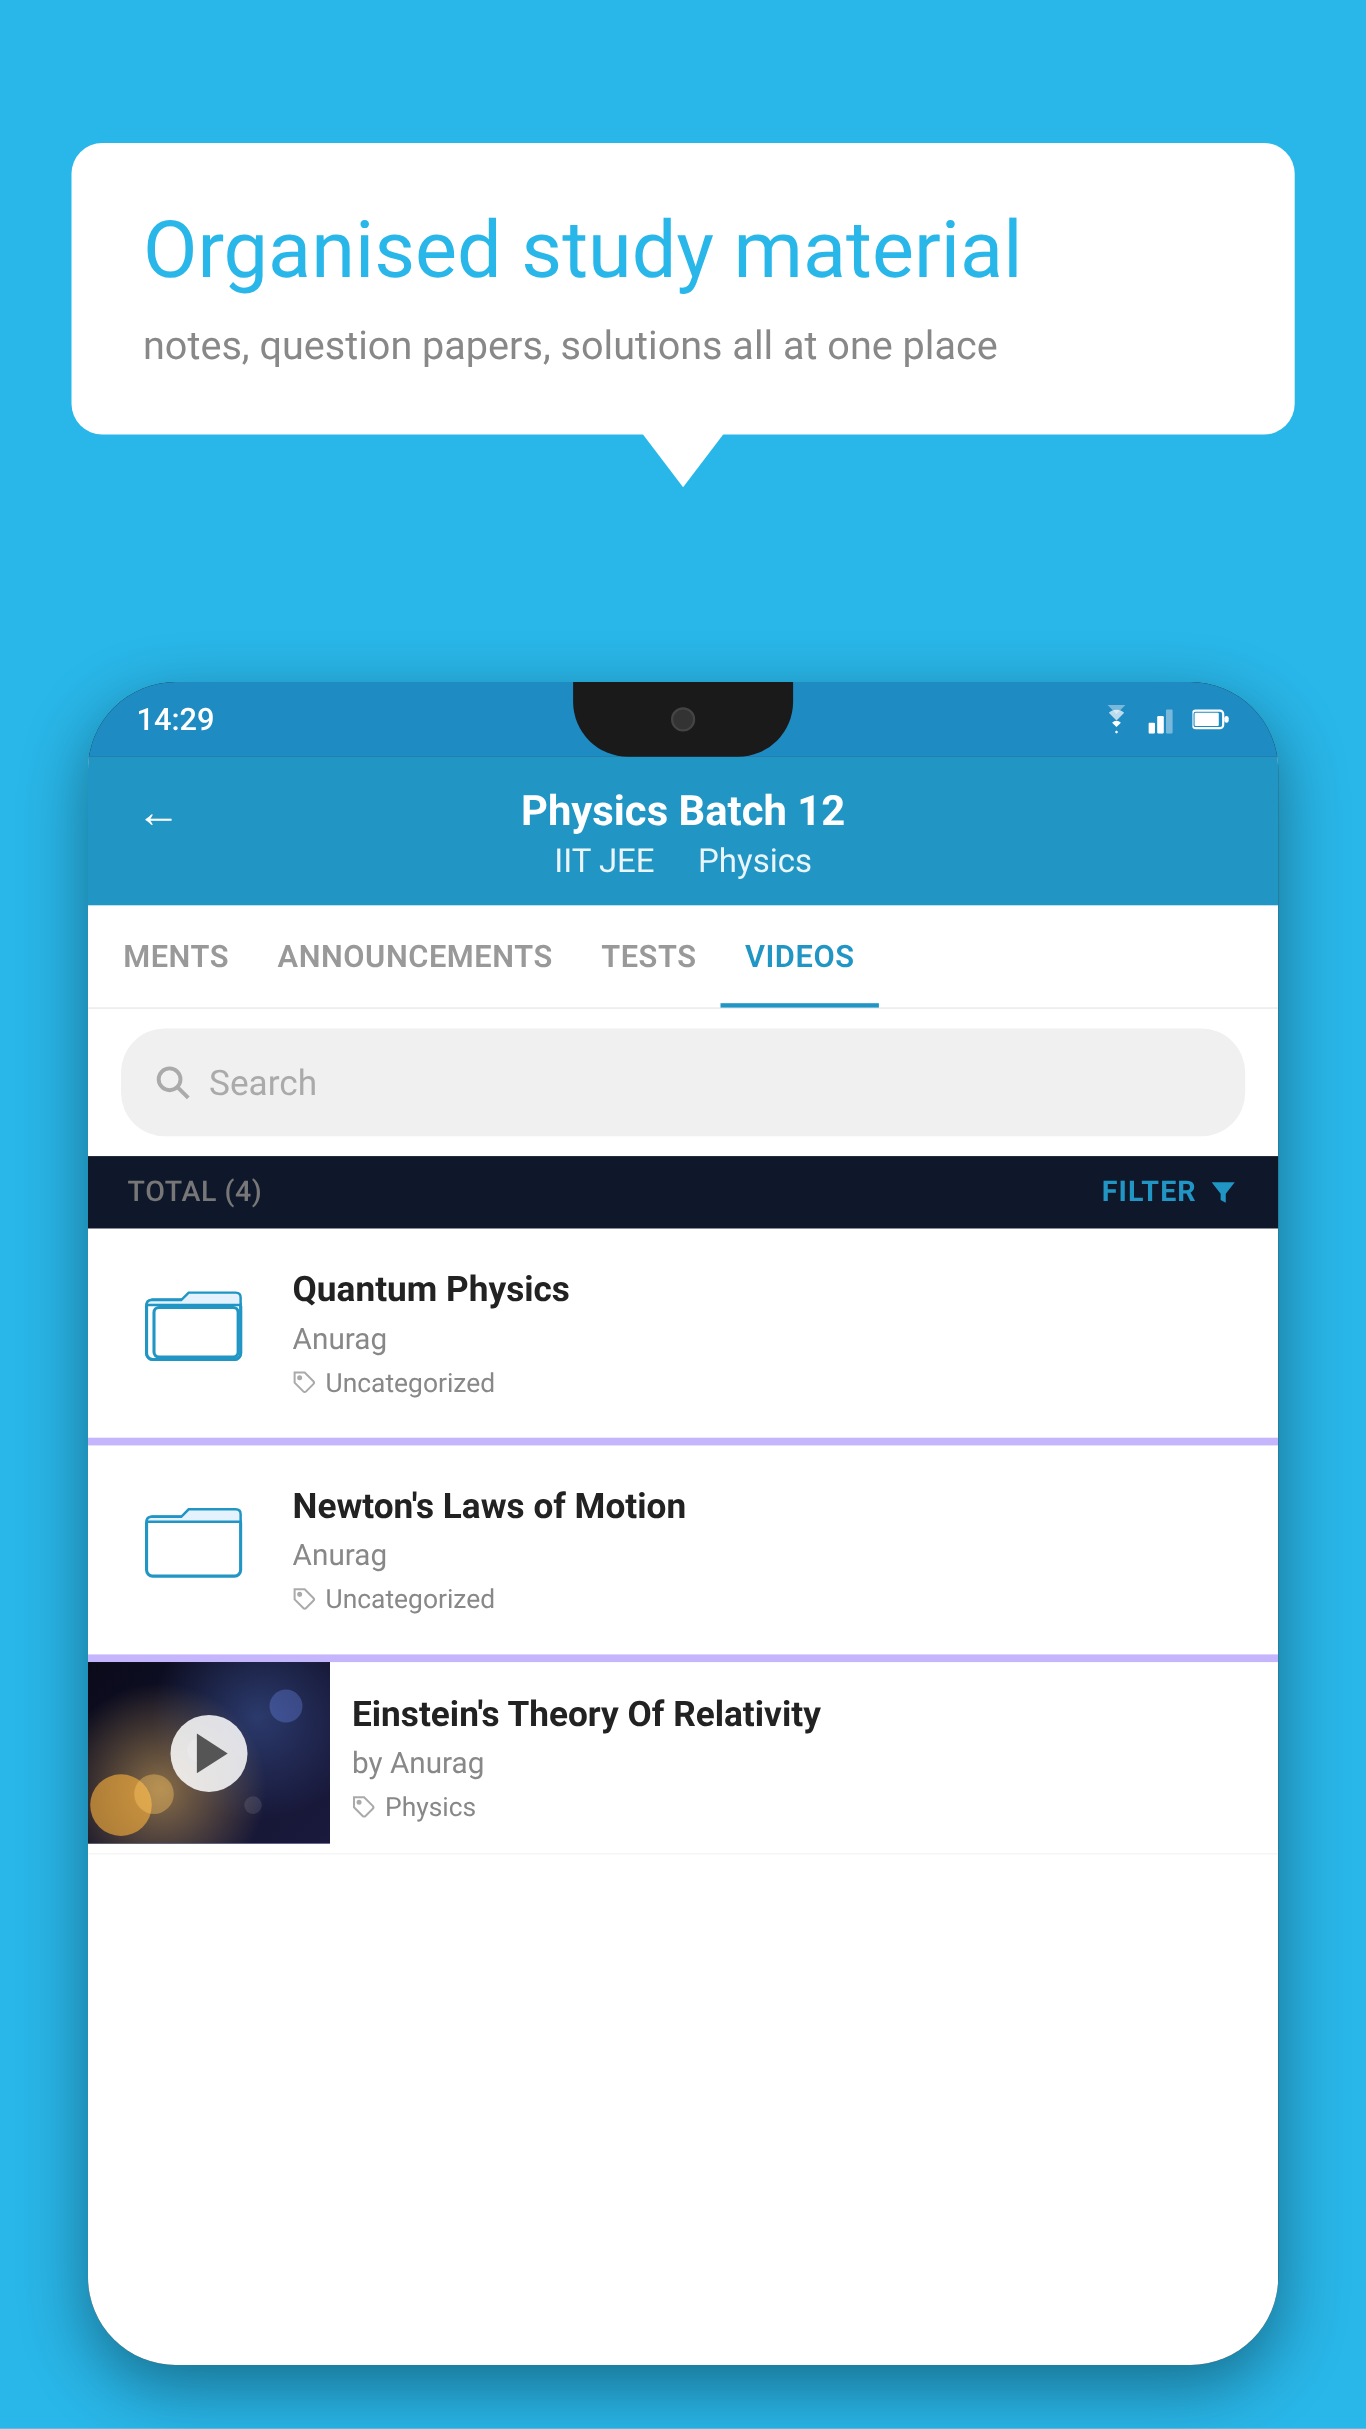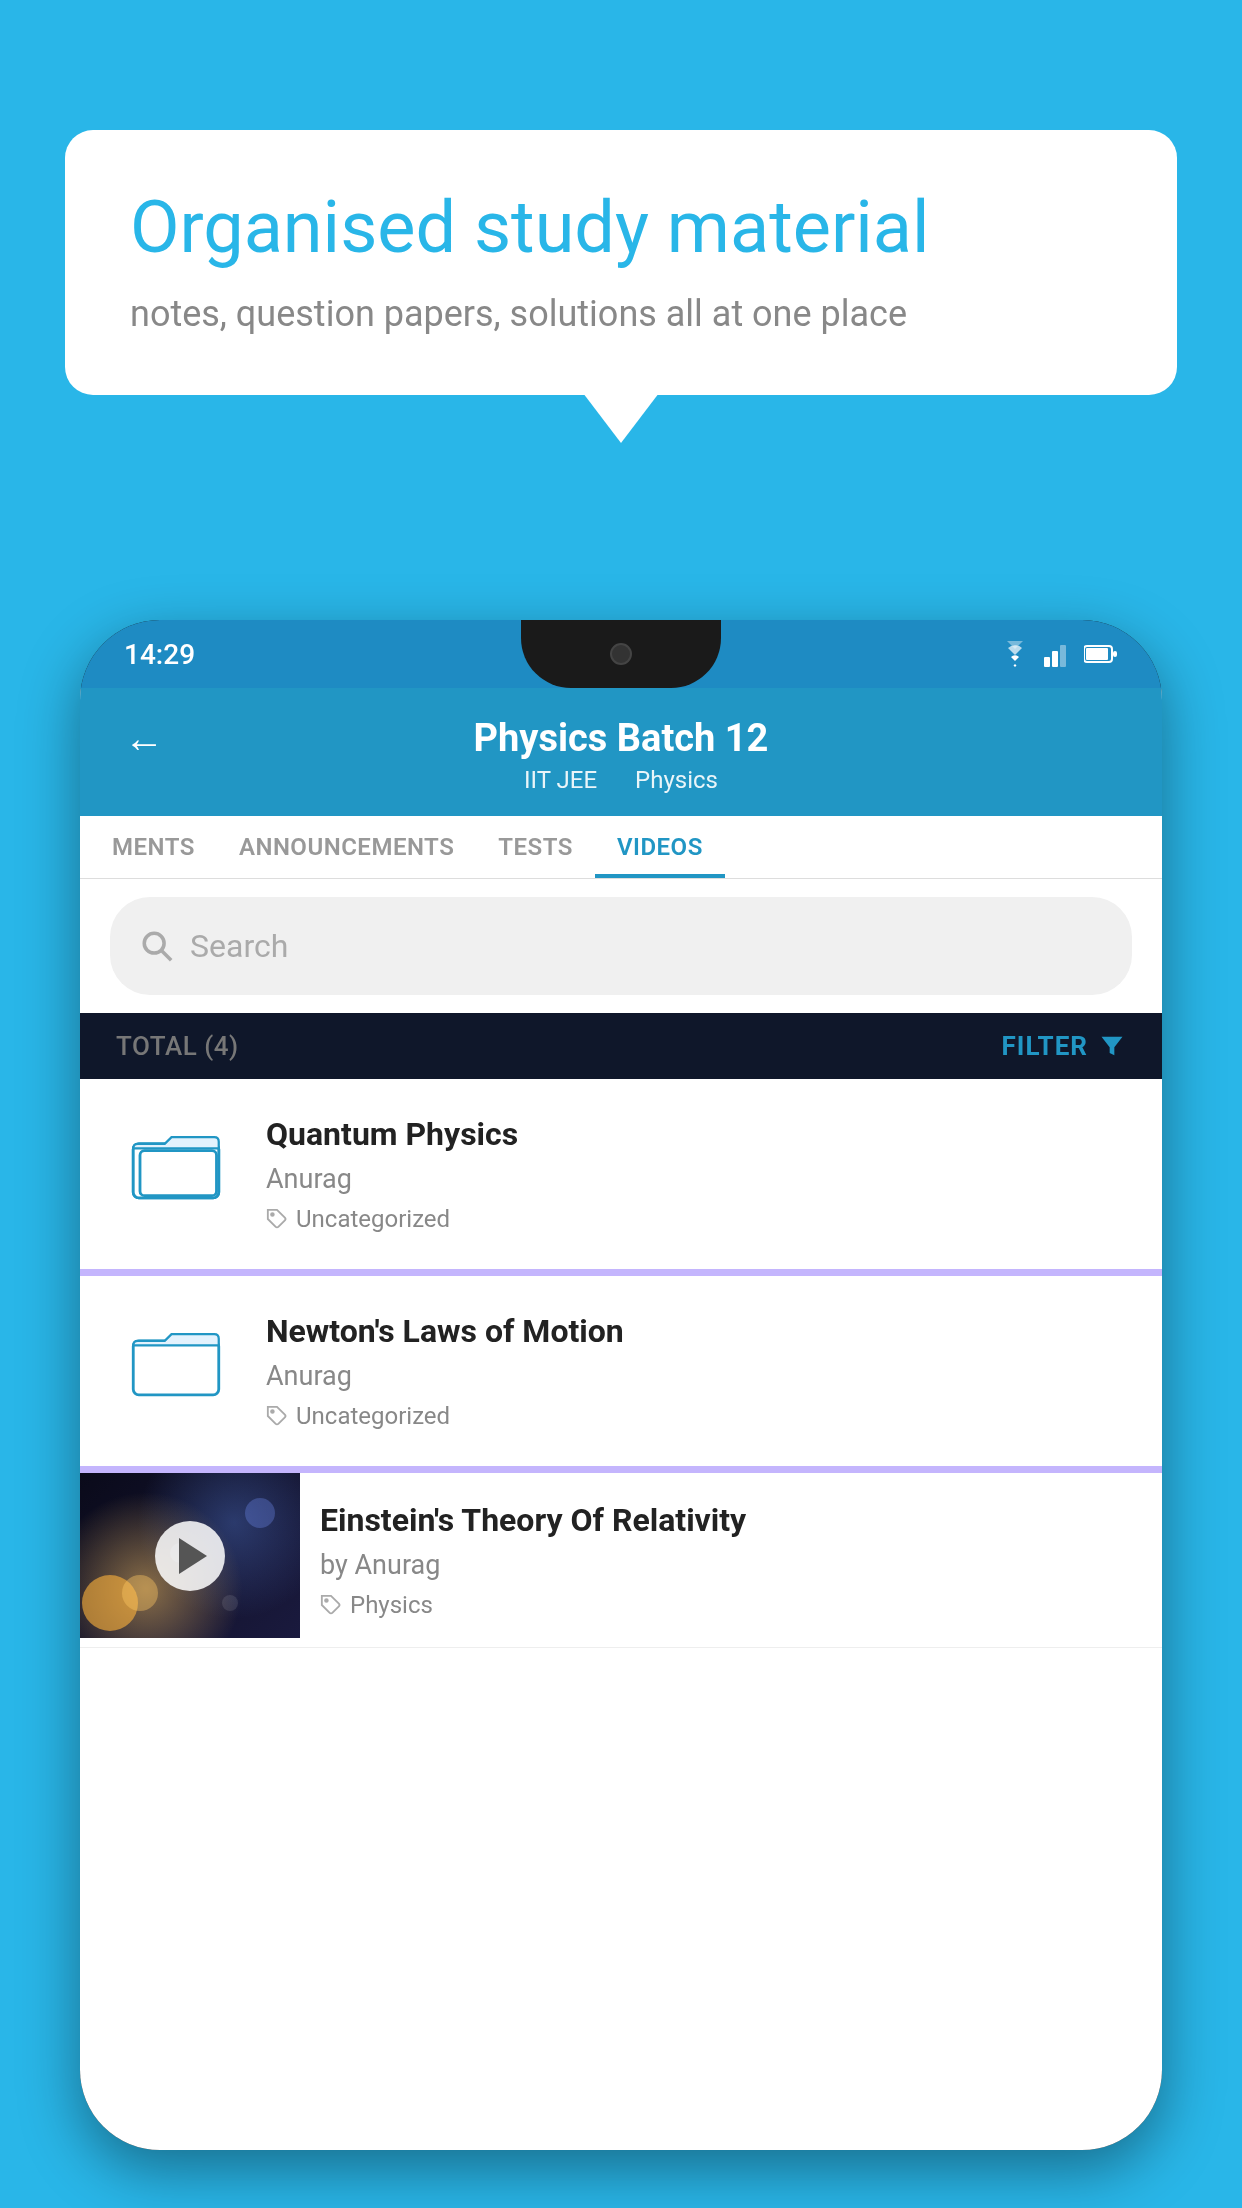--- a/index.html
+++ b/index.html
@@ -174,41 +174,41 @@
 
     .header-title {
       color: white;
       font-size: 38px;
       font-weight: 700;
       text-align: center;
     }
 
     .header-subtitle {
       color: rgba(255,255,255,0.9);
-      font-size: 24px;
+      font-size: 30px;
       margin-top: 6px;
       text-align: center;
     }
 
     .header-subtitle span {
       margin: 0 8px;
     }
 
     
     .tabs-bar {
       background: white;
       display: flex;
       align-items: center;
       border-bottom: 1px solid #ddd;
       padding: 0 10px;
     }
 
     .tab-item {
-      padding: 17px 22px;
-      font-size: 24px;
+      padding: 30px 22px;
+      font-size: 28px;
       font-weight: 600;
       color: #999;
       letter-spacing: 0.5px;
       cursor: pointer;
       position: relative;
       white-space: nowrap;
     }
 
     .tab-item.active {
       color: #2196c4;

